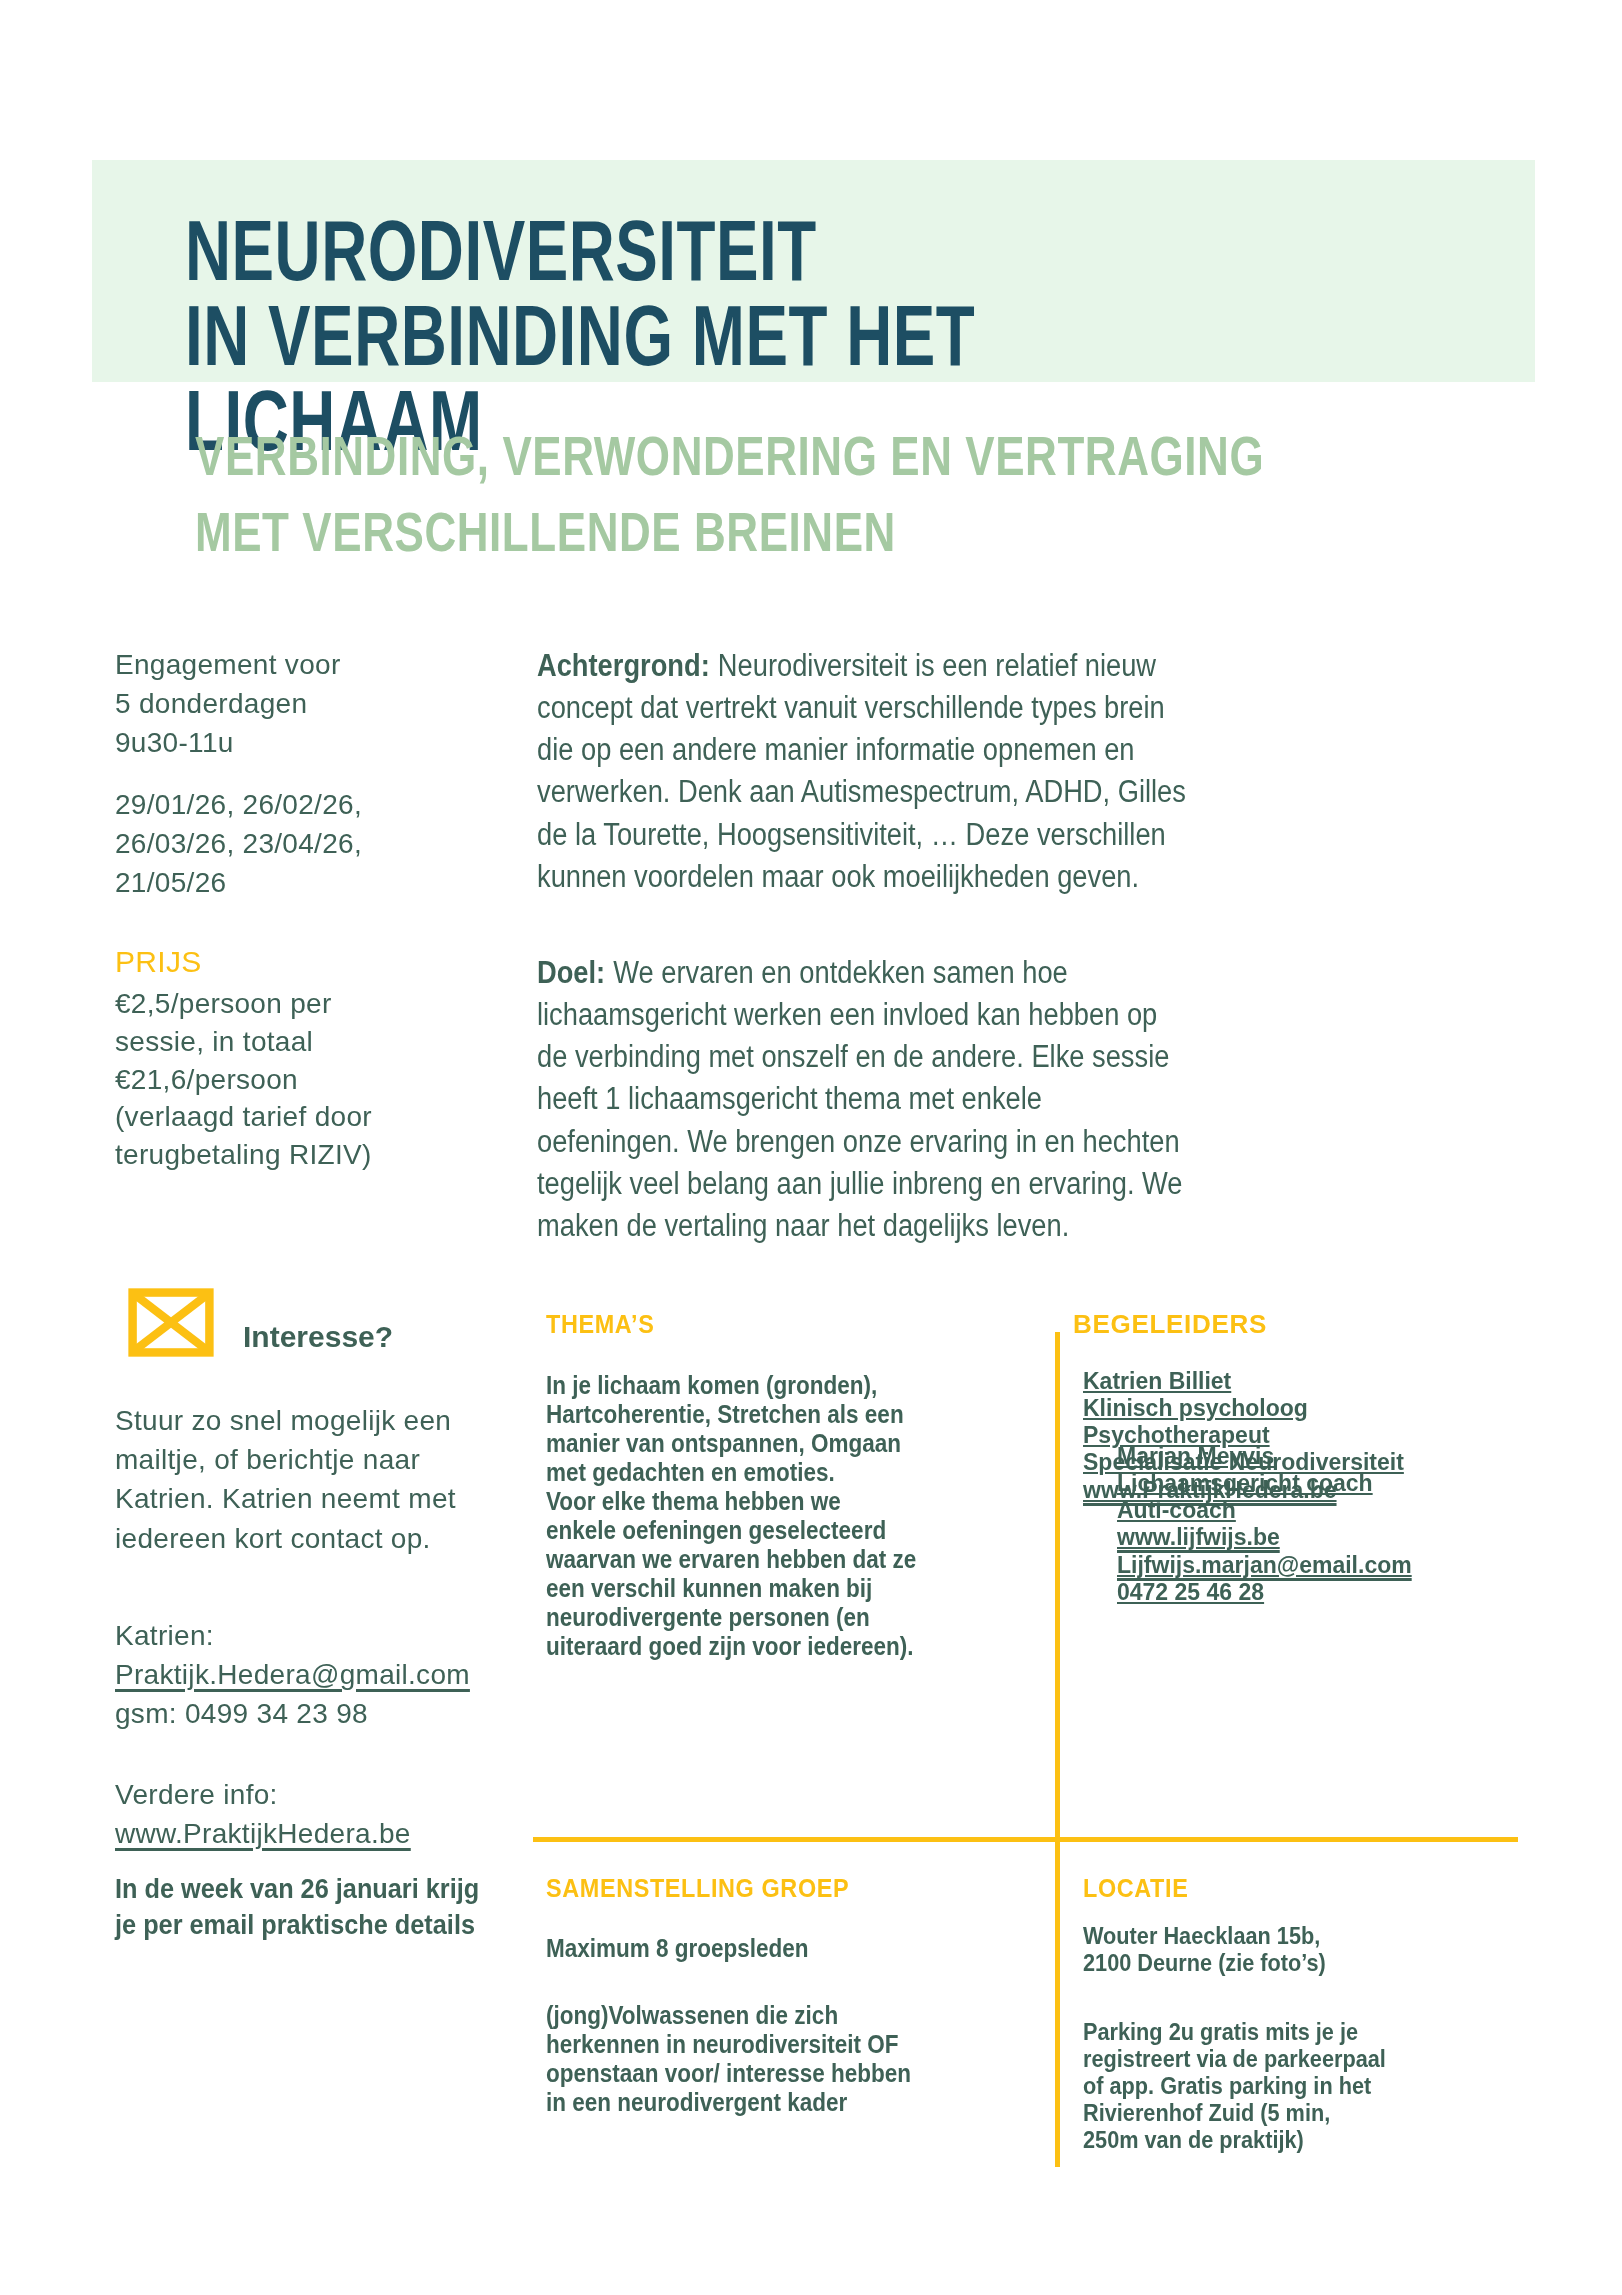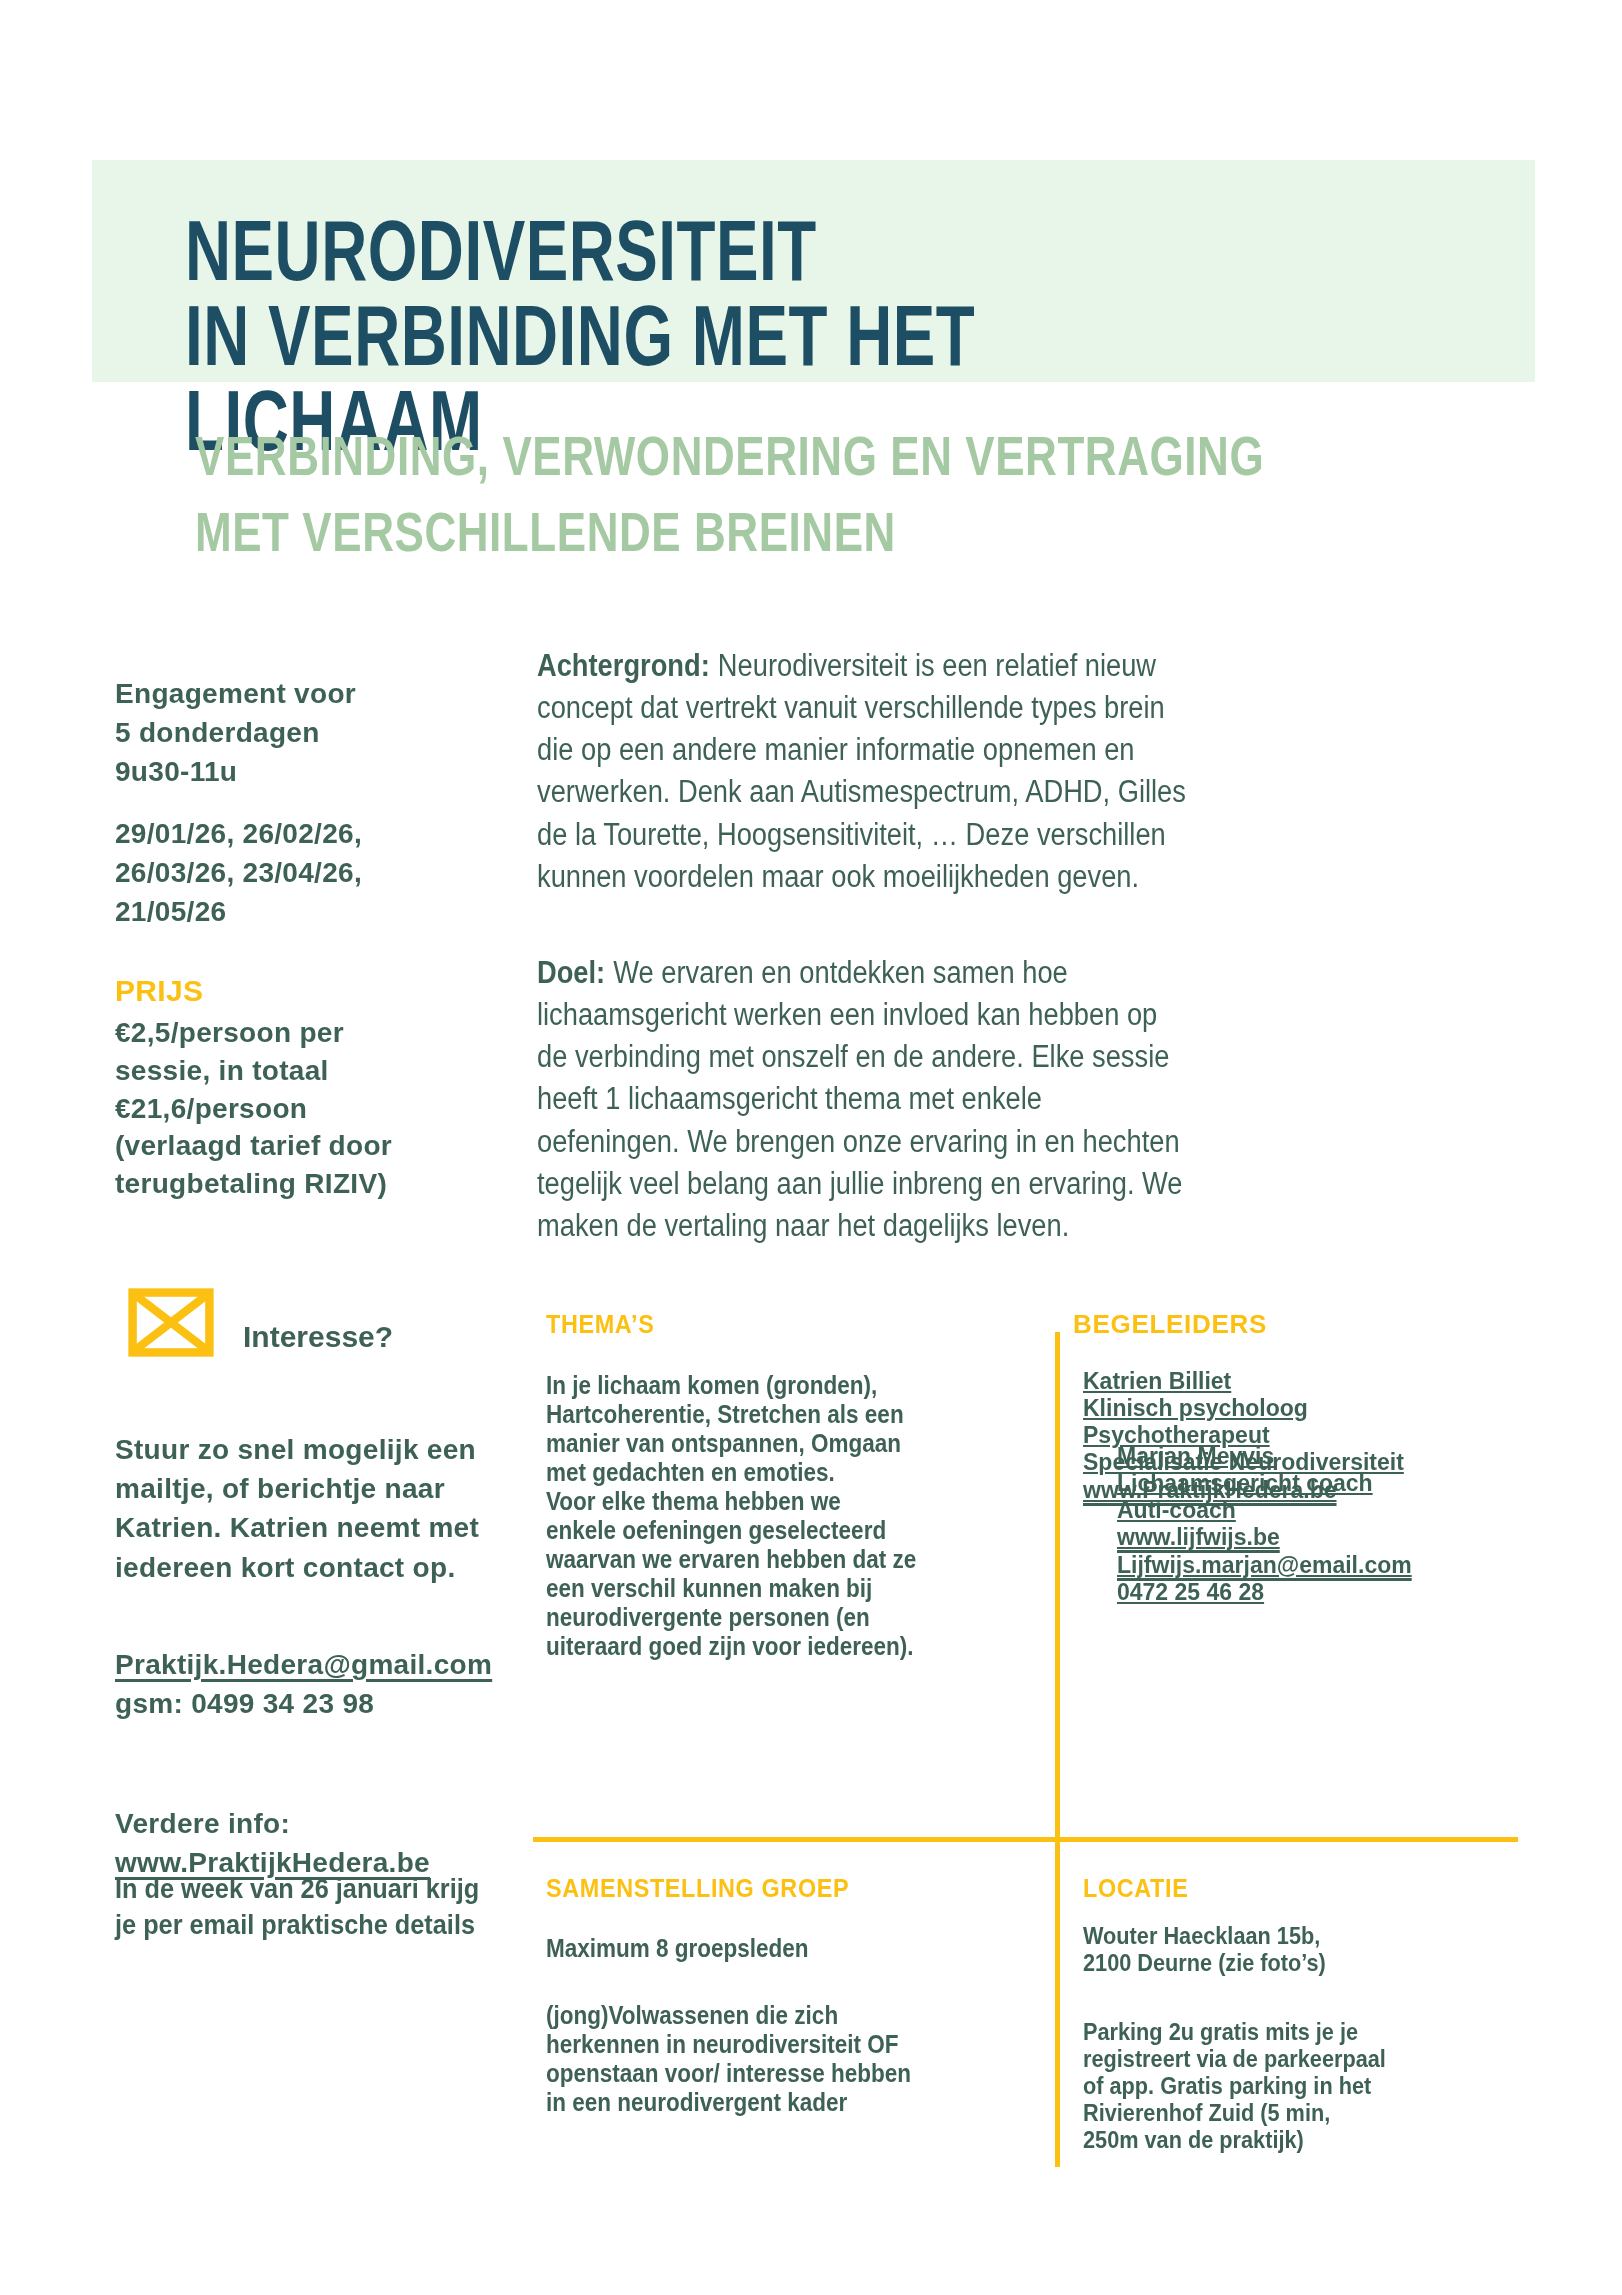--- a/index.html
+++ b/index.html
@@ -20,21 +20,21 @@
     left:185px;top:208px;margin:0;color:var(--title);
     font-size:85px;font-weight:700;line-height:1.0;letter-spacing:0.7px;
     white-space:pre-line;transform:scaleX(0.75);transform-origin:0 0;
   }
   .subtitle{
     left:195px;top:419px;margin:0;color:var(--subtitle);
     font-size:55px;font-weight:700;line-height:1.38;letter-spacing:0.7px;
     white-space:pre-line;transform:scaleX(0.80);transform-origin:0 0;
   }
   .lines{white-space:pre-line;}
-  .leftcol{left:115px;width:419px;font-size:28px;font-weight:700;line-height:1.40;letter-spacing:0.3px;margin-top:29px;}
+  .leftcol{left:115px;width:419px;font-size:28px;font-weight:400;line-height:1.40;letter-spacing:0.3px;}
   .yellow{color:var(--accent);}
   .hd{font-weight:700;}
   .u{text-decoration:underline;text-underline-offset:4.6px;text-decoration-thickness:2.6px;}
   .condensed{transform:scaleX(0.90);transform-origin:0 0;}
   .para{
     left:537px;width:1243px;font-size:31px;font-weight:400;line-height:1.36;
     transform:scaleX(0.88);transform-origin:0 0;
   }
   .para .plabel{font-weight:700;margin-right:9.2px;}
   .sec-heading{font-size:26px;font-weight:700;color:var(--accent);letter-spacing:0.7px;}
@@ -75,20 +75,21 @@
     <line x1="122" y1="10" x2="10" y2="96" stroke="#FCC013" stroke-width="13"></line>
   </svg>
   <div class="abs hd" style="left:243px;top:1320px;font-size:30px;">Interesse?</div>
 
   <div class="abs leftcol lines" style="top:1401px;">Stuur zo snel mogelijk een
 mailtje, of berichtje naar
 Katrien. Katrien neemt met
 iedereen kort contact op.</div>
 
   <div class="abs leftcol" style="top:1616px;">
+    <div>Katrien:</div>
     <div class="u">Praktijk.Hedera@gmail.com</div>
     <div>gsm: 0499 34 23 98</div>
   </div>
 
   <div class="abs leftcol" style="top:1775px;">
     <div>Verdere info:</div>
     <div class="u">www.PraktijkHedera.be</div>
   </div>
 
   <div class="abs weeknote lines">In de week van 26 januari krijg

